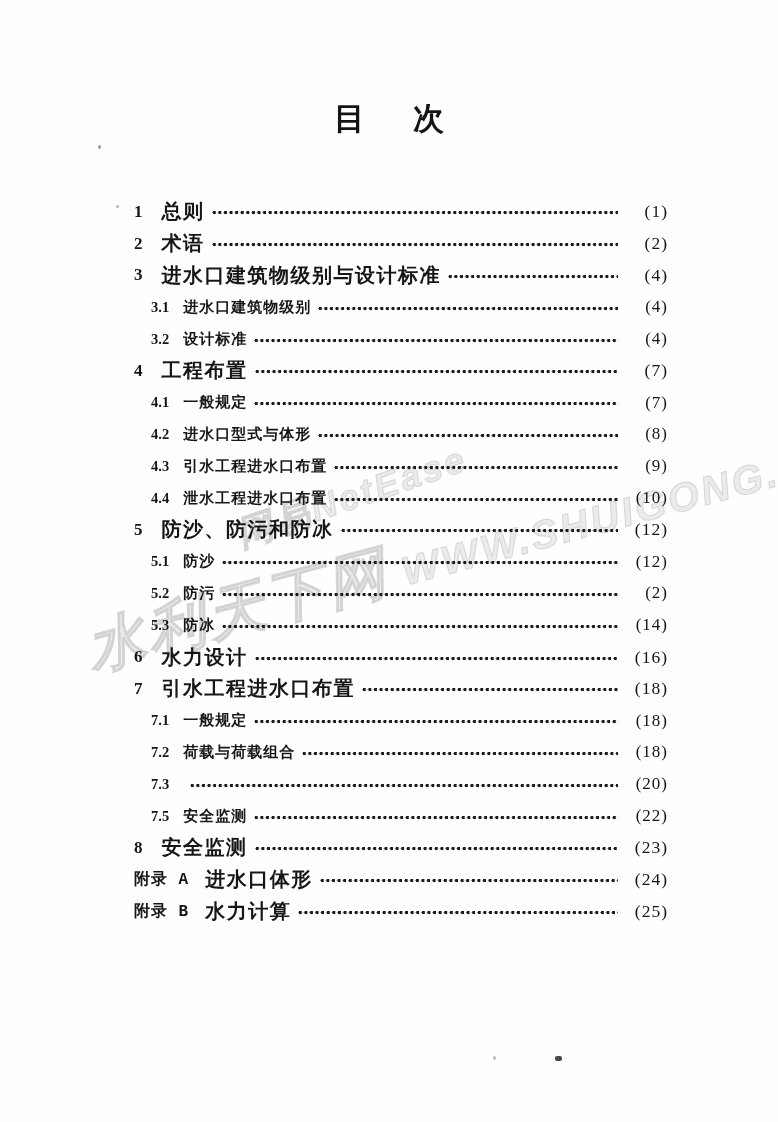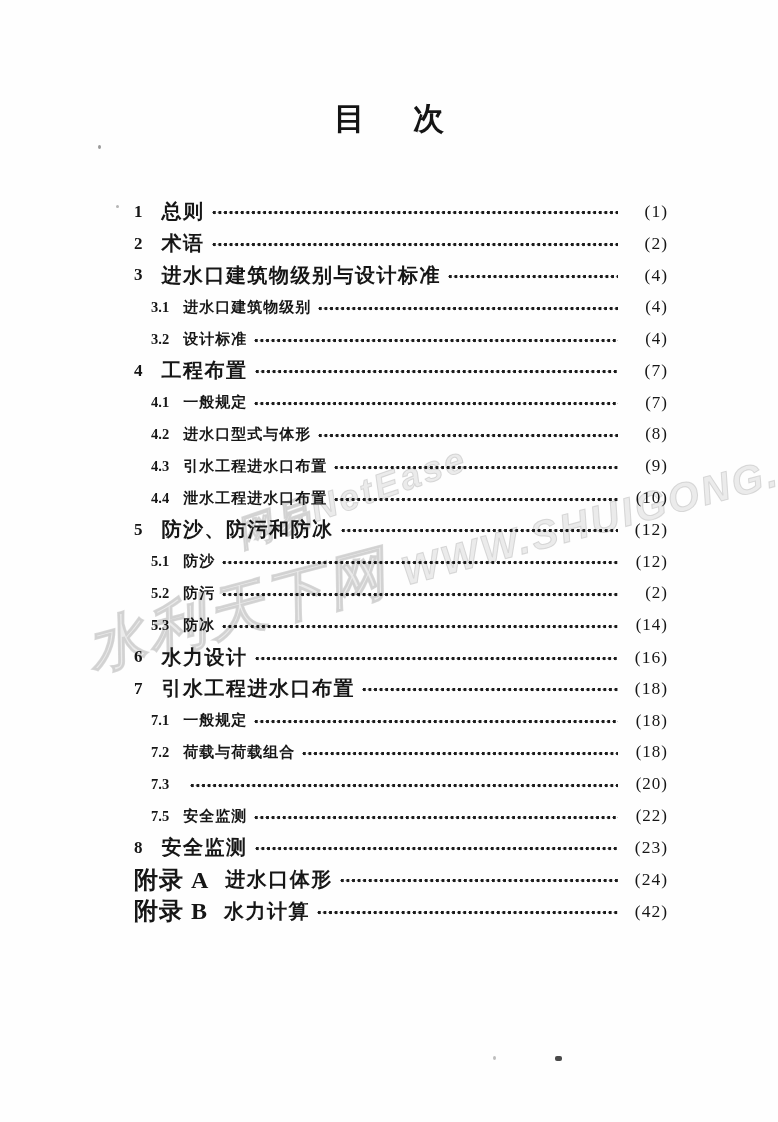--- a/index.html
+++ b/index.html
@@ -87,21 +87,21 @@
     min-width:42px;
     text-align:right;
     letter-spacing:1px;
   }
   .toc-row.lvl1 .num{font-size:17px;margin-right:19px;}
   .toc-row.lvl1 .label{font-size:20px;letter-spacing:1.5px;}
   .toc-row.lvl2{padding-left:17px;}
   .toc-row.lvl2 .num{font-size:14.5px;margin-right:14px;}
   .toc-row.lvl2 .label{font-size:15px;letter-spacing:1px;}
   .toc-row.lvl2 .pageno{font-size:17px;}
-  .toc-row.appendix .num{font-family:Liberation Serif, serif;font-size:24px;letter-spacing:1px;margin-right:16px;}
+  .toc-row.appendix .num{font-family:Liberation Mono, monospace;font-size:16px;letter-spacing:1px;margin-right:16px;}
   
   .speck{position:absolute;border-radius:50%;z-index:3;}
   .speck-a{left:98px;top:145px;width:3px;height:4px;background:#9a9a9a;}
   .speck-b{left:116px;top:205px;width:3px;height:3px;background:#b5b5b5;}
   .speck-c{left:493px;top:1056px;width:3px;height:4px;background:#bdbdbd;}
   .speck-d{left:555px;top:1056px;width:7px;height:5px;background:#4a4a4a;border-radius:2px;}
 </style>
 </head>
 <body>
 
@@ -246,21 +246,21 @@
       <div class="toc-row lvl1 appendix">
     <span class="num">附录 A</span>
     <span class="label">进水口体形</span>
     <span class="leader"></span>
     <span class="pageno">(24)</span>
   </div>
       <div class="toc-row lvl1 appendix">
     <span class="num">附录 B</span>
     <span class="label">水力计算</span>
     <span class="leader"></span>
-    <span class="pageno">(42)</span>
+    <span class="pageno">(25)</span>
   </div>
     </div>
 
   <div class="speck speck-a"></div>
   <div class="speck speck-b"></div>
   <div class="speck speck-c"></div>
   <div class="speck speck-d"></div>
 
 </div>
 

